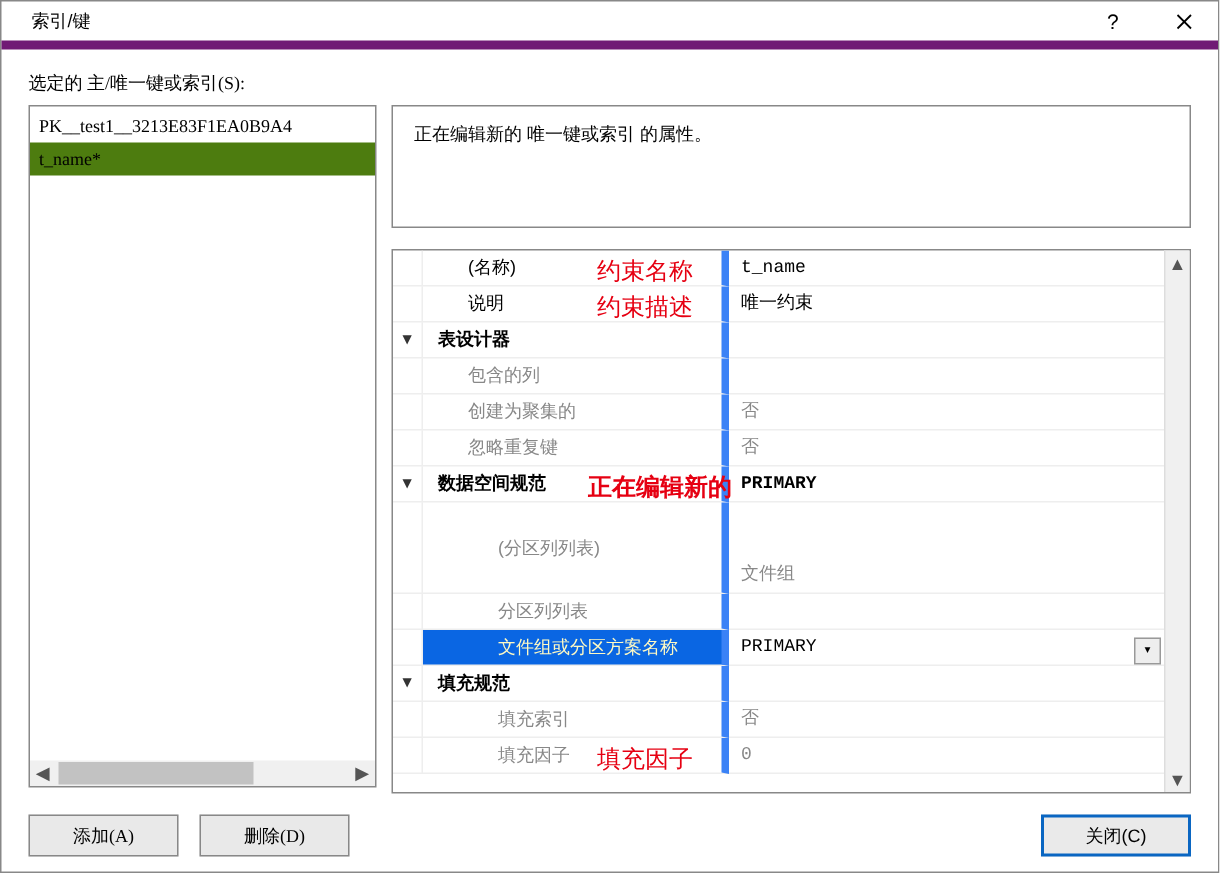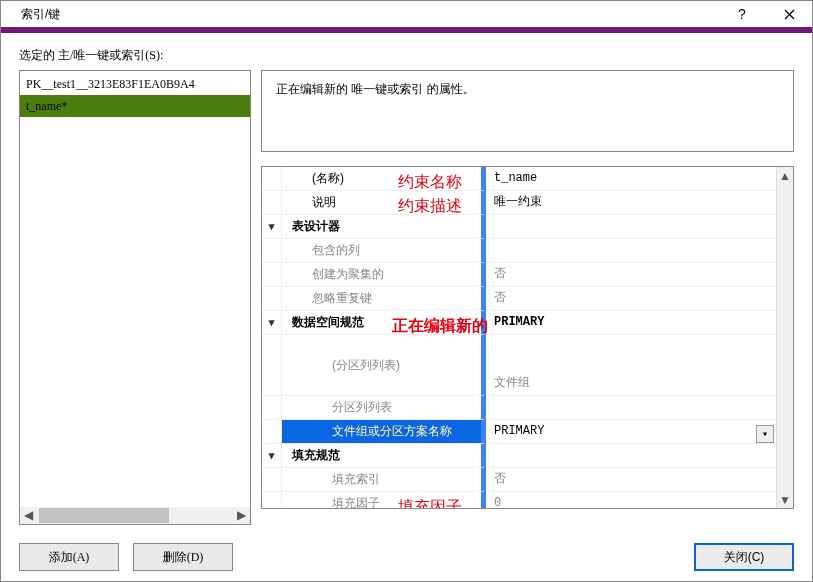--- a/index.html
+++ b/index.html
@@ -400,19 +400,19 @@
                 </div>
               </div>
             </div>
           <div class="vscroll">
             <div class="up">▲</div>
             <div class="track"></div>
             <div class="down">▼</div>
           </div>
         </div>
 
-        <div style="display:flex;justify-content:flex-end;margin-top:20px;">
+        <div style="display:flex;justify-content:flex-end;margin-top:0;">
           <button class="btn default">关闭(C)</button>
         </div>
       </div>
     </div>
   </div>
 </div>
 
 </body></html>

